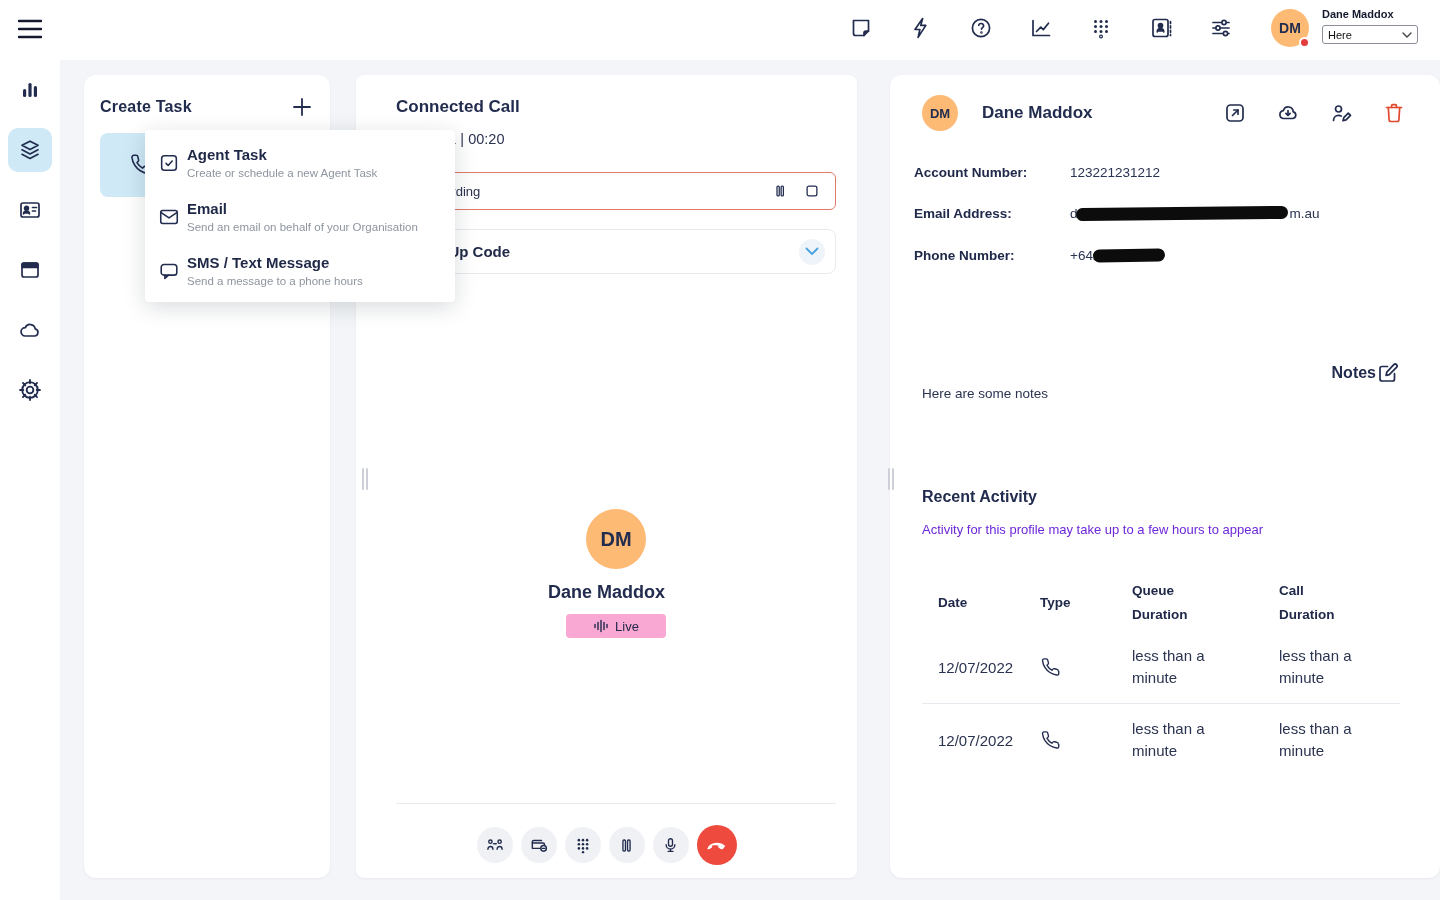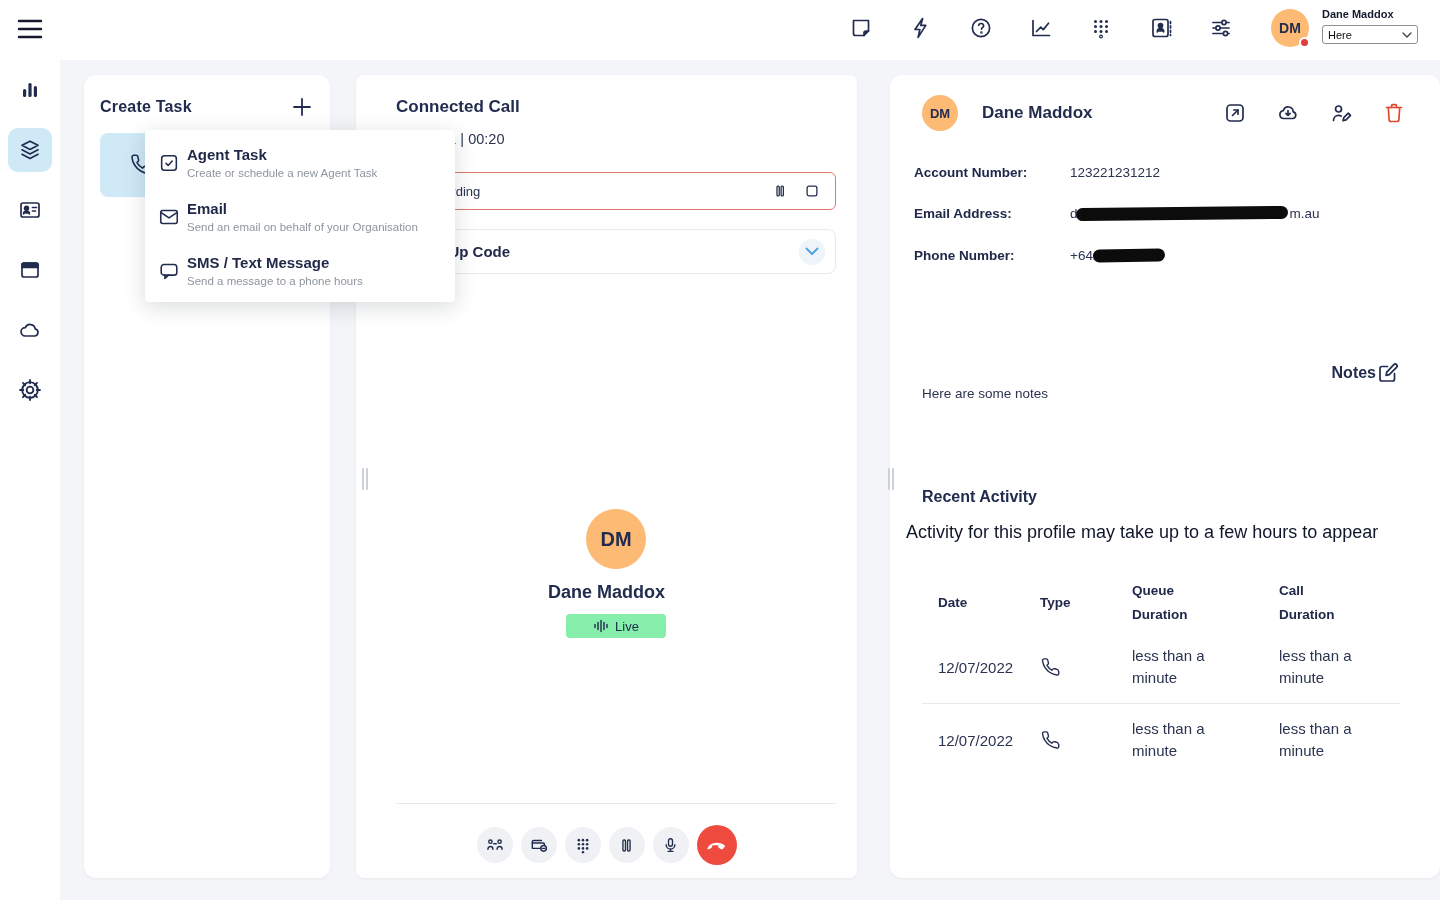--- a/index.html
+++ b/index.html
@@ -66,21 +66,21 @@
     border-radius:8px; background:#fff; display:flex; align-items:center; cursor:pointer; }
   .acc-wrap { top:154px; }
   .acc-notes { top:216px; }
   .acc-label { margin-left:10px; font-size:15px; font-weight:bold; color:#20294a; }
   .acc-chev { position:absolute; right:10px; width:26px; height:26px; border-radius:50%;
     background:#eef4f9; display:flex; align-items:center; justify-content:center; }
 
   .center-avatar { position:absolute; left:230px; top:434px; width:60px; height:60px; font-size:20px; }
   .center-name { position:absolute; left:0; right:0; top:507px; text-align:center;
     font-size:18px; font-weight:bold; }
-  .live-badge { position:absolute; left:210px; top:539px; width:100px; height:24px; background:#86efac;
+  .live-badge { position:absolute; left:210px; top:539px; width:100px; height:24px; background:#f9a8d4;
     border-radius:4px; display:flex; align-items:center; justify-content:center; gap:6px;
     font-size:13px; color:#1f2847; }
   .mid-divider { position:absolute; left:40px; width:440px; top:728px; border-top:1px solid #e6e9ed; }
   .call-controls { position:absolute; left:0; right:0; top:750px; display:flex;
     justify-content:center; align-items:center; gap:8px; }
   .cbtn { width:36px; height:36px; border-radius:50%; background:#eff1f4; display:flex;
     align-items:center; justify-content:center; cursor:pointer; }
   .cbtn.end { width:40px; height:40px; background:#ee4b3e; }
 
   .resize-handle { position:absolute; top:468px; width:8px; height:22px; display:flex; gap:2px;
@@ -98,21 +98,21 @@
   .f-label { width:156px; font-weight:bold; color:#20294a; }
   .f-value { color:#2a3350; display:flex; align-items:center; }
   .redact { display:inline-block; height:13px; background:#0c0c0c; border-radius:7px; }
   .redact-email { width:212px; margin:0 2px 0 -2px; transform:rotate(-.6deg); }
   .redact-phone { width:72px; margin-left:-7px; transform:rotate(-1.2deg); }
   .sec-title { font-size:16px; font-weight:bold; }
   .notes-head { position:absolute; left:28px; right:40px; top:252px; display:flex;
     justify-content:flex-end; align-items:center;margin-top:34px; }
   .notes-body { position:absolute; left:32px; top:311px; font-size:13.5px; color:#2a3350; }
   .ra-title { position:absolute; left:32px; top:413px; }
-  .ra-sub { position:absolute; left:16px; top:447px; font-size:18px; color:#0f172a; }
+  .ra-sub { position:absolute; left:32px; top:447px; font-size:13px; color:#6d28d9; }
   .table { position:absolute; left:0; right:40px; top:500px; }
   .trow { display:grid; grid-template-columns:102px 92px 147px auto; padding-left:48px;
     align-items:center; }
   .thead { font-weight:bold; font-size:13.5px; color:#20294a; min-height:56px; }
   .thead .th { max-width:80px; line-height:1.75; }
   .tbody-row { min-height:72px; font-size:15px; color:#2a3350; }
   .dur-cell { max-width:96px; line-height:1.5; }
   .row-divider { border-top:1px solid #e7eaee; margin-left:32px; }
 </style>
 </head>

